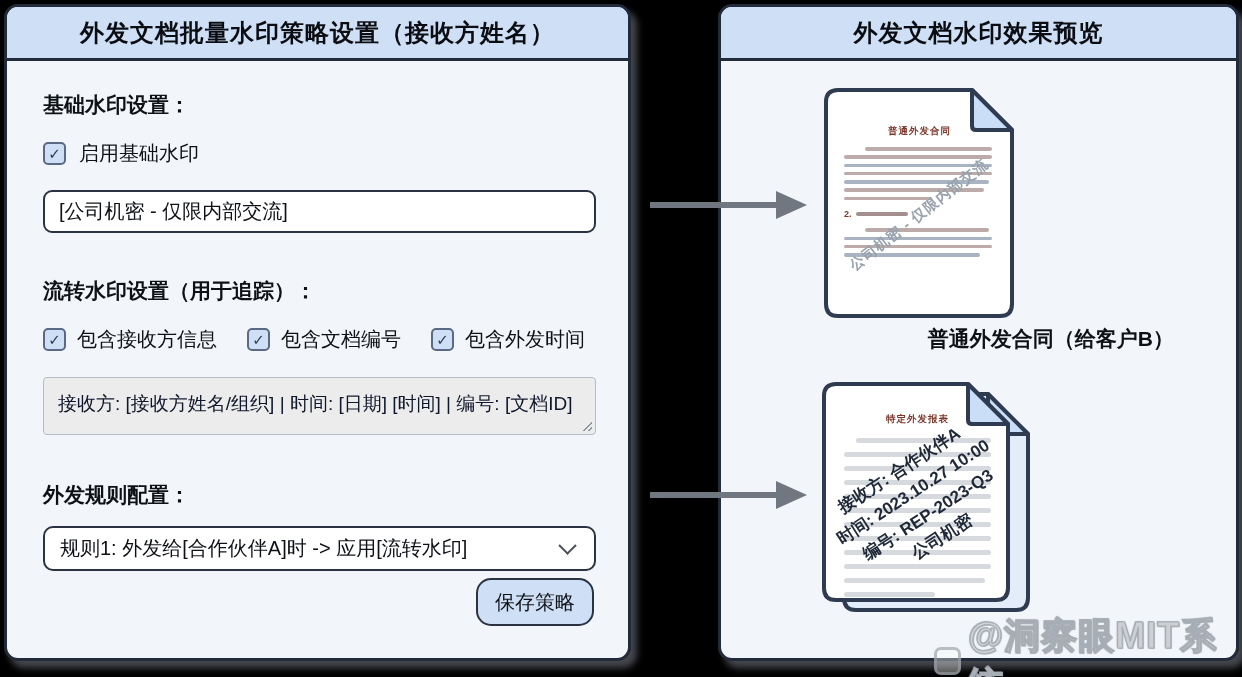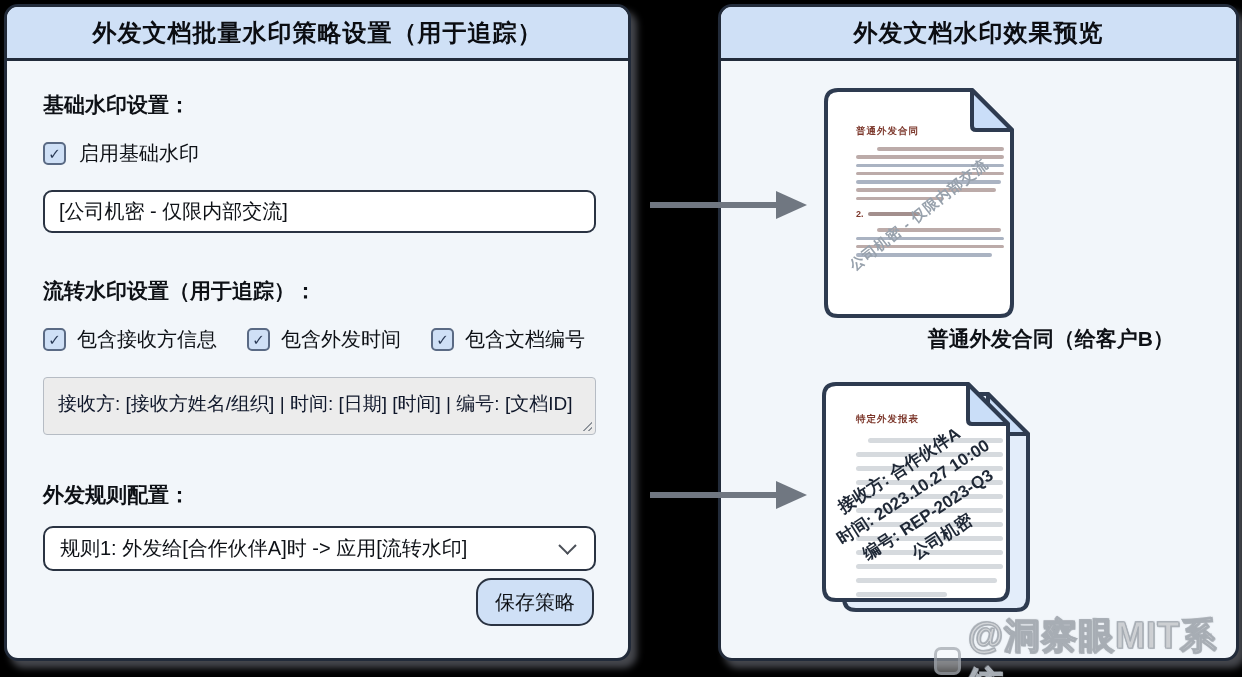--- a/index.html
+++ b/index.html
@@ -51,21 +51,21 @@
                   border-top:14px solid transparent; border-bottom:14px solid transparent; border-left:31px solid #707781; }
   .arrow-1 { left:650px; top:191px; }
   .arrow-2 { left:650px; top:481px; }
 
   
   .right-body { flex:1; position:relative; }
   .doc-wrap { position:absolute; }
   .doc1 { left:102px; top:26px; width:192px; height:232px; }
   .doc2 { left:100px; top:320px; width:212px; height:236px; }
   .doc-wrap svg { position:absolute; left:0; top:0; }
-  .doc-content { position:absolute; left:12px; top:0; width:100%; height:100%; }
+  .doc-content { position:absolute; left:0; top:0; width:100%; height:100%;text-align:center; }
   .doc-title { font-size:9.5px; font-weight:bold; color:#7c372b; letter-spacing:1px; }
   .doc1 .doc-content { padding:38px 20px 0 21px; }
   .doc2 .doc-content { padding:32px 42px 0 23px; }
   .fuzz { margin-top:9px; filter:blur(.55px); }
   .fuzz-line { height:3.5px; border-radius:2px; background:#bcaba9; margin:4.8px 0; }
   .fuzz-line.blue { background:#aab3c2; }
   .doc-sub { margin-top:9px; font-size:9px; font-weight:bold; color:#7c372b; display:flex; align-items:center; gap:4px; }
   .doc-sub .sub-bar { display:inline-block; width:52px; height:4px; background:#a38f8d; border-radius:2px; filter:blur(.5px); }
   .bar-line { height:5px; border-radius:2.5px; background:#d6dade; margin:9px 0; }
   .wm-diagonal-1 { position:absolute; left:50%; top:55%; transform:translate(-50%,-50%) rotate(-38deg);
@@ -86,21 +86,21 @@
                       -webkit-text-stroke:1.2px #a7adb4;
                       text-shadow:0 0 2px rgba(140,146,153,.85), 1px 1px 0 rgba(140,146,153,.5), -1px -1px 0 rgba(140,146,153,.5); }
 </style>
 </head>
 <body>
 
 <div class="stage">
 
   <section class="panel panel-left">
     <header class="panel-header">
-      <h1>外发文档批量水印策略设置（用于追踪）</h1>
+      <h1>外发文档批量水印策略设置（接收方姓名）</h1>
     </header>
     <div class="left-body">
 
       <div class="section-label">基础水印设置：</div>
 
       <div class="check-row">
         <span class="checkbox"></span>
         <span class="check-label">启用基础水印</span>
       </div>
 
@@ -108,25 +108,25 @@
 
       <div class="section-label gap-lg">流转水印设置（用于追踪）：</div>
 
       <div class="multi-check">
         <span class="check-item">
           <span class="checkbox"></span>
           <span class="check-label">包含接收方信息</span>
         </span>
         <span class="check-item">
           <span class="checkbox"></span>
-          <span class="check-label">包含外发时间</span>
+          <span class="check-label">包含文档编号</span>
         </span>
         <span class="check-item">
           <span class="checkbox"></span>
-          <span class="check-label">包含文档编号</span>
+          <span class="check-label">包含外发时间</span>
         </span>
       </div>
 
       <div class="textarea-box">
         <span>接收方: [接收方姓名/组织] | 时间: [日期] [时间] | 编号: [文档ID]</span>
         <span class="resize-handle"></span>
       </div>
 
       <div class="section-label gap-md">外发规则配置：</div>
 

